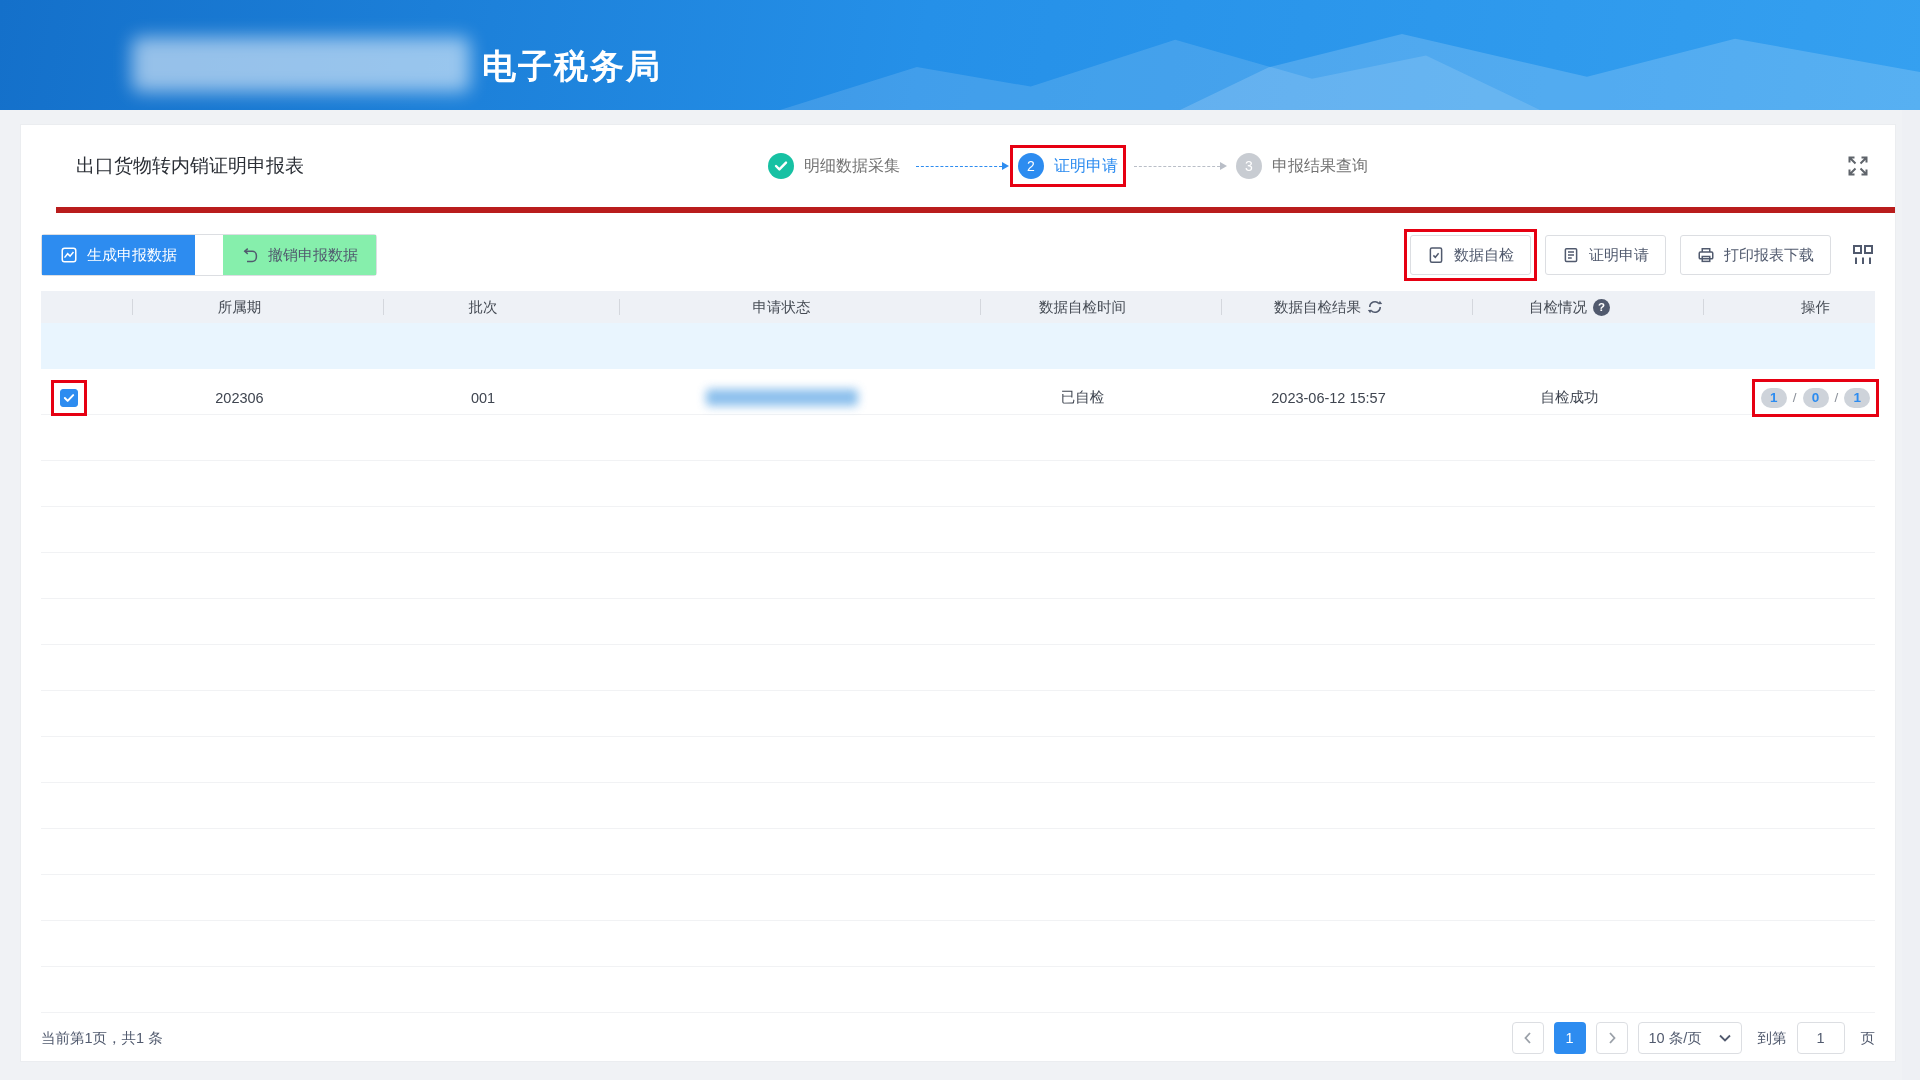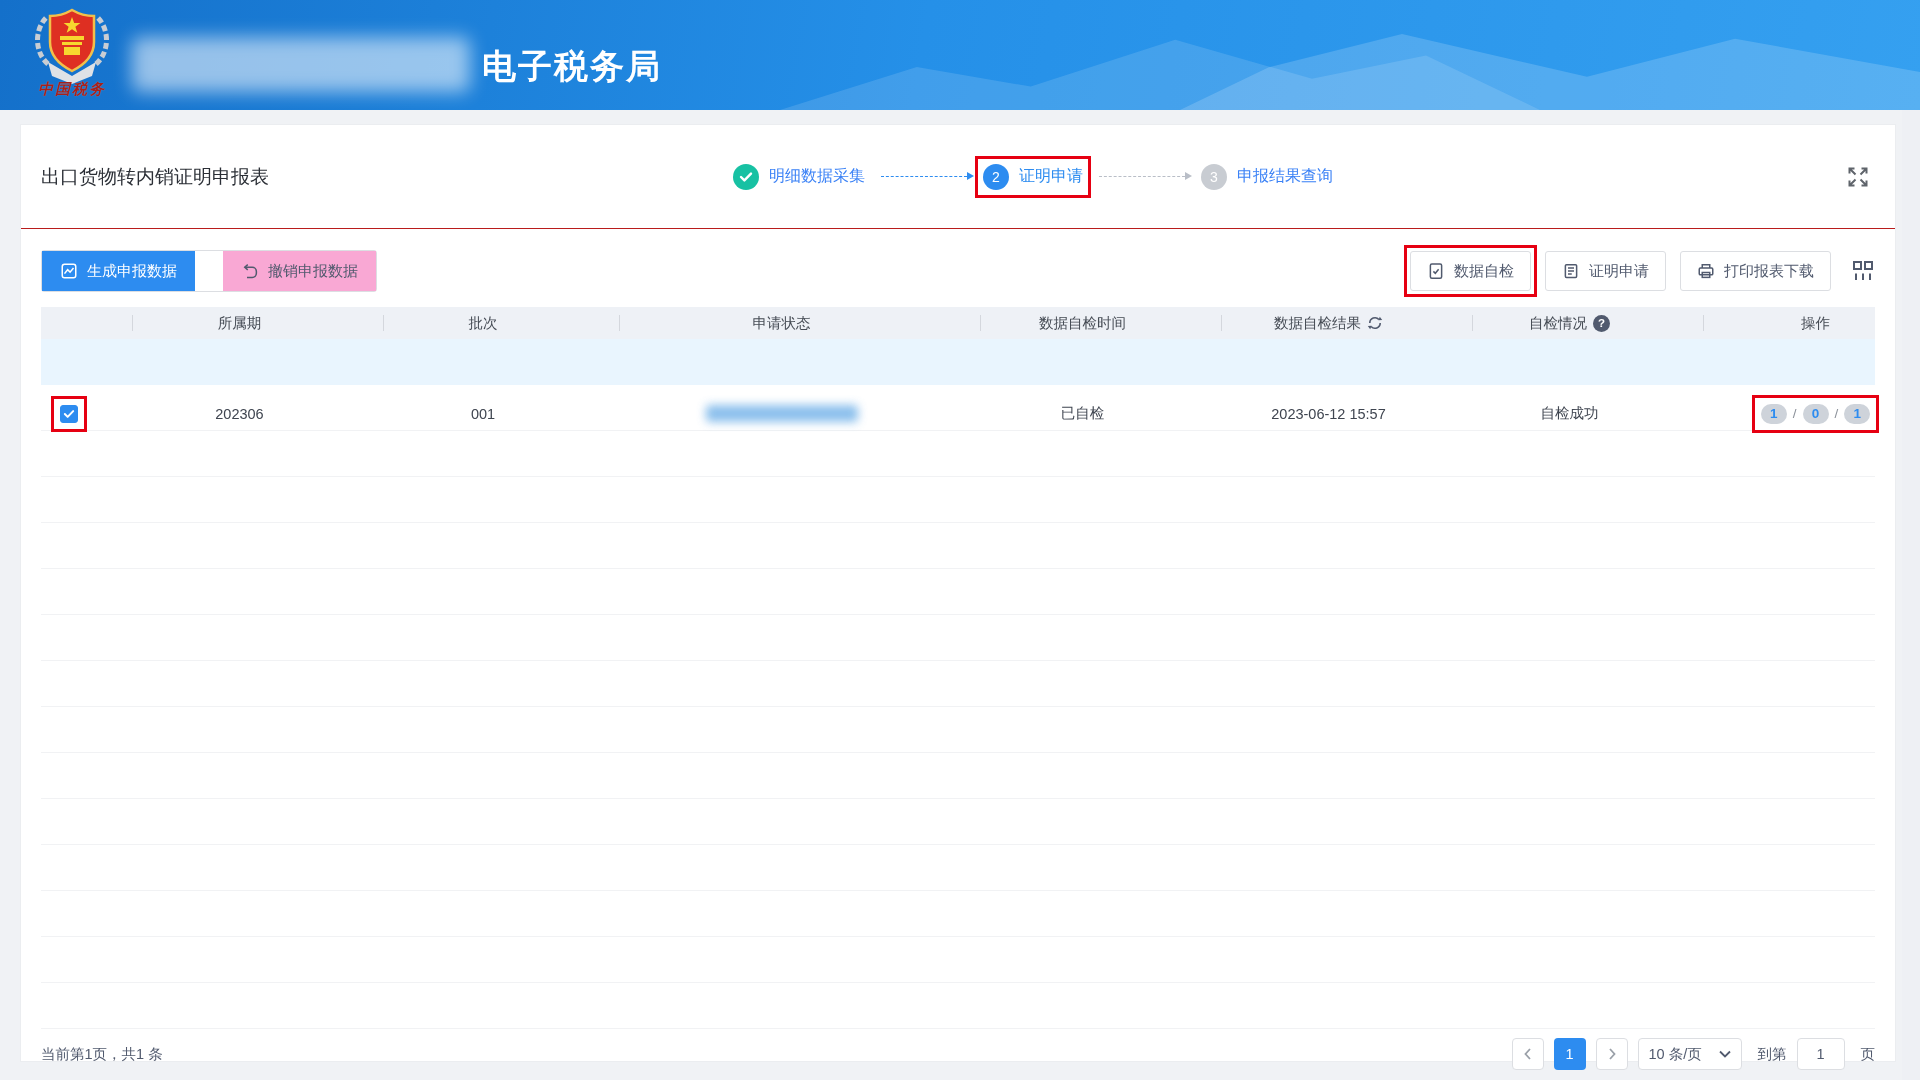--- a/index.html
+++ b/index.html
@@ -21,46 +21,46 @@
   .hdr-right { position:absolute; right:30px; top:0; height:110px; display:flex; align-items:center; }
   .welcome { color:#fff; font-size:16px; }
   .user-redacted { width:300px; height:34px; margin:0 8px 0 10px; border-radius:6px;
     background:rgba(255,255,255,.35); filter:blur(8px); }
   .hdr-divider { color:rgba(255,255,255,.85); font-size:18px; margin:0 14px 0 6px; }
   .close-link { color:#fff; font-size:16px; cursor:pointer; }
 
   
   .card { position:absolute; left:20px; right:24px; top:124px; bottom:18px; background:#fff; border:1px solid #ebedf0; }
 
-  .title-row { height:104px; display:flex; align-items:center; padding:0 20px; border-bottom:1px solid #b91c1c; position:relative; }
+  .title-row { height:88px; display:flex; align-items:center; padding:0 20px; border-bottom:6px solid #b91c1c; position:relative;margin-left:35px; }
   .page-title { font-size:19px; color:#2b2f36; }
 
   .steps { position:absolute; left:712px; top:0; height:100%; display:flex; align-items:center; }
   .step { display:flex; align-items:center; }
   .step-circle { width:26px; height:26px; border-radius:50%; display:flex; align-items:center; justify-content:center;
     color:#fff; font-size:14px; flex:none; }
   .step-circle.done { background:#17c1a3; }
   .step-circle.current { background:#2d8cf0; }
   .step-circle.pending { background:#c8ccd2; }
-  .step-label { font-size:16px; color:#3b82f6; margin-left:10px; white-space:nowrap; }
+  .step-label { font-size:16px; color:#737373; margin-left:10px; white-space:nowrap; }
   .step-label.current { color:#2d8cf0; }
   .connector { width:86px; margin:0 16px; border-top:1.5px dashed #b9bec7; position:relative; }
   .connector::after { content:''; position:absolute; right:-7px; top:-5px; border-top:4px solid transparent;
     border-bottom:4px solid transparent; border-left:7px solid #b9bec7; }
   .connector.blue { border-color:#2d8cf0; }
   .connector.blue::after { border-left-color:#2d8cf0; }
   .annotate { outline:3px solid #e60012; }
   .off5 { outline-offset:5px; } .off3 { outline-offset:3px; } .off6 { outline-offset:6px; }
   .expand-btn { position:absolute; right:24px; top:50%; transform:translateY(-50%); cursor:pointer; background:none; border:none; }
 
   
   .toolbar { height:78px; display:flex; align-items:center; justify-content:space-between; padding:6px 20px 0; }
   .btn-group { display:flex; border:1px solid #dcdee2; border-radius:3px;gap:28px; }
   .seg-btn { height:40px; padding:0 18px; display:flex; align-items:center; gap:9px; font-size:15px;
-    background:#f9a8d4; color:#515a6e; border:none; cursor:pointer; }
+    background:#86efac; color:#515a6e; border:none; cursor:pointer; }
   .seg-btn.active { background:#2d8cf0; color:#fff; }
   .tb-right { display:flex; align-items:center; gap:14px; }
   .act-btn { height:40px; padding:0 16px; display:flex; align-items:center; gap:9px; font-size:15px;
     background:#fff; color:#515a6e; border:1px solid #dcdee2; border-radius:3px; cursor:pointer; }
   .icon-btn { background:none; border:none; cursor:pointer; display:flex; align-items:center; margin-left:6px; }
 
   
   .tbl { margin:0 20px; }
   .grid { display:grid; grid-template-columns:55px 215px 200px 325px 205px 215px 195px 225px 1fr;gap:36px; }
   .thead { height:32px; background:#eef1f6; align-items:center; }
@@ -99,35 +99,20 @@
   .scroll-strip { position:absolute; right:0; top:110px; bottom:0; width:18px; background:#eef0f4; }
   svg { display:block; }
 </style>
 </head>
 <body>
 
 <div class="app-header">
   <div class="mtn m1"></div>
   <div class="mtn m2"></div>
 
-  <div class="logo-wrap">
-    <span>
-      <svg width="92" height="78" viewBox="0 0 92 78">
-        <path d="M22 58 C8 46 8 22 22 10" fill="none" stroke="#c9cdd3" stroke-width="5" stroke-dasharray="6 3"></path>
-        <path d="M70 58 C84 46 84 22 70 10" fill="none" stroke="#c9cdd3" stroke-width="5" stroke-dasharray="6 3"></path>
-        <path d="M46 4 C53 8 62 10 68 10 L68 36 C68 50 58 59 46 65 C34 59 24 50 24 36 L24 10 C30 10 39 8 46 4 Z" fill="#de2f22" stroke="#f2c04a" stroke-width="2.5"></path>
-        <polygon points="46,11 48.2,17 54.4,17 49.4,20.8 51.3,26.8 46,23.2 40.7,26.8 42.6,20.8 37.6,17 43.8,17" fill="#f7d72f"></polygon>
-        <rect x="34" y="30" width="24" height="4" fill="#f7d72f"></rect>
-        <rect x="36" y="36" width="20" height="3" fill="#f7d72f"></rect>
-        <rect x="38" y="41" width="16" height="8" fill="#f7d72f"></rect>
-        <path d="M22 56 L46 70 L70 56 L66 70 L46 78 L26 70 Z" fill="#dfe2e6"></path>
-      </svg>
-    </span>
-    <div class="logo-caption">中国税务</div>
-  </div>
 
   <div class="brand-redacted"></div>
   <div class="brand-title">电子税务局</div>
 
 </div>
 
 <div class="card">
 
   <div class="title-row">
     <div class="page-title">出口货物转内销证明申报表</div>

